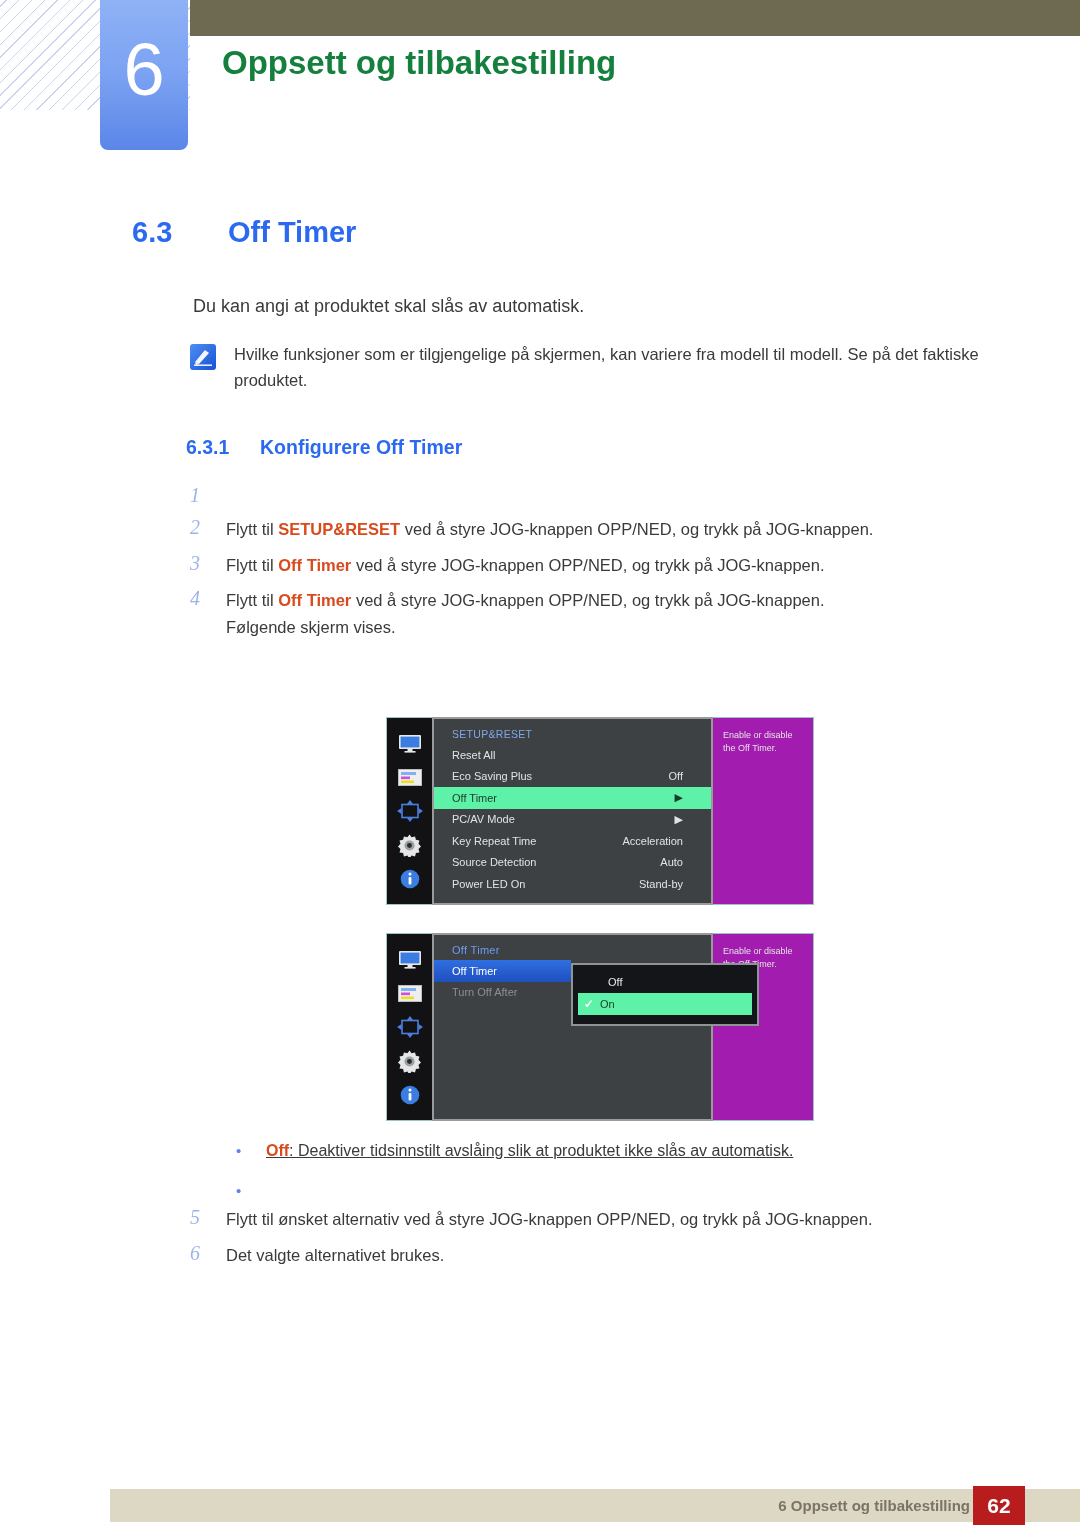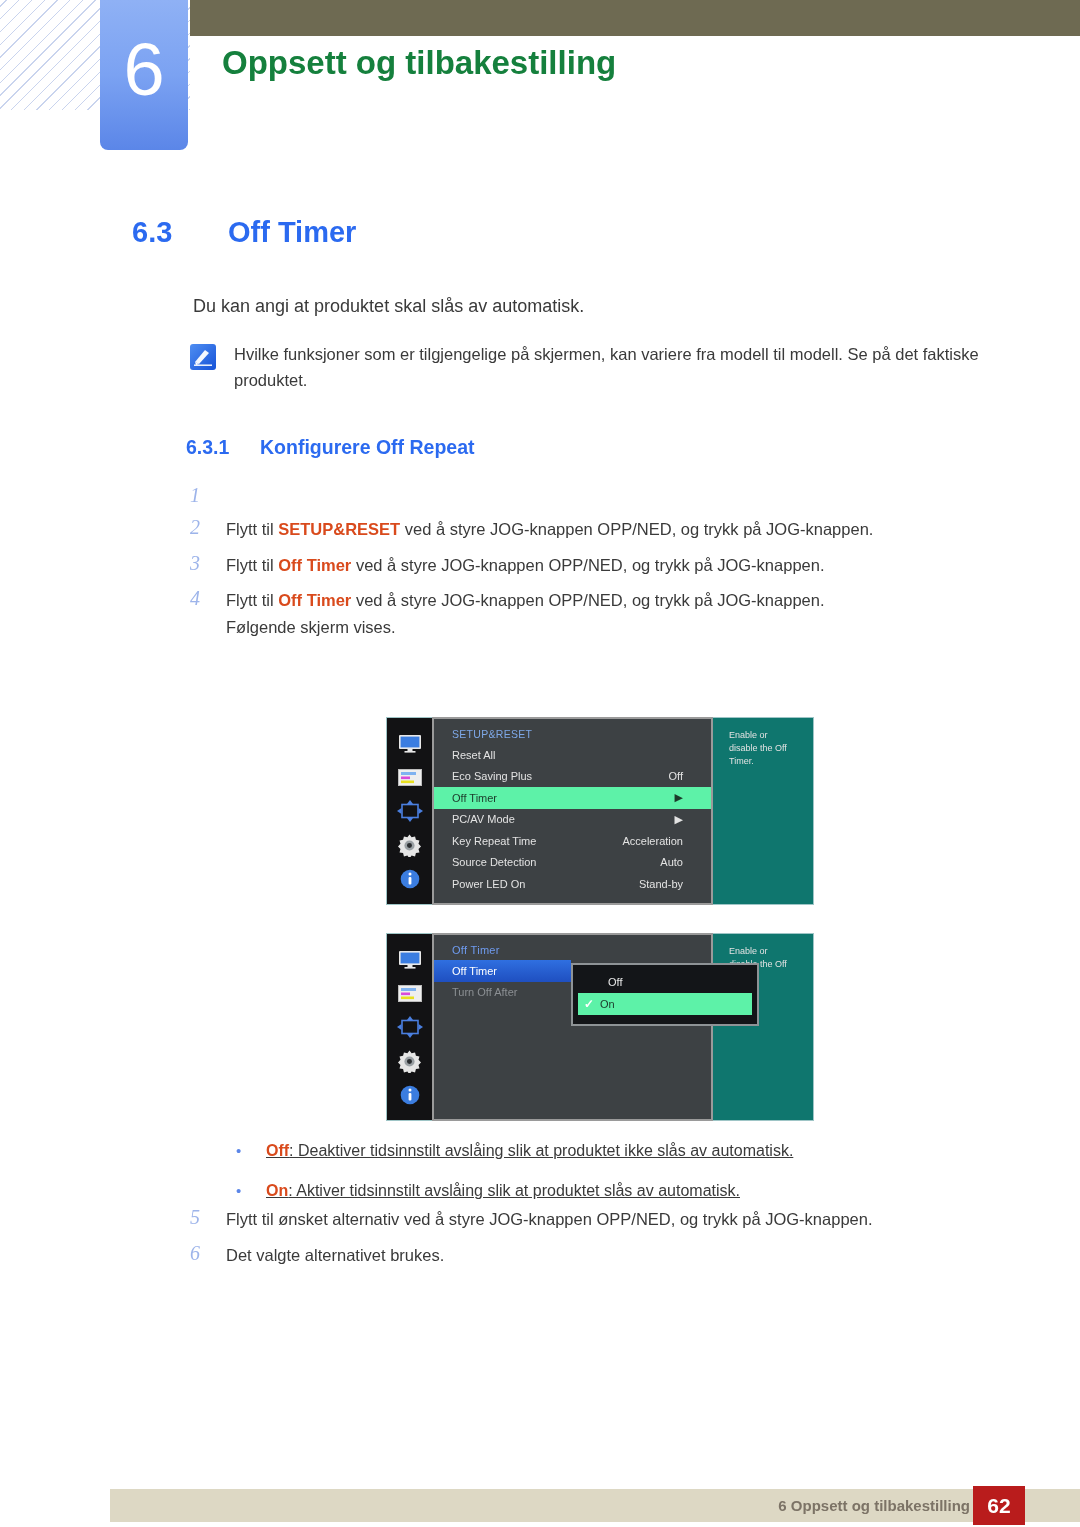--- a/index.html
+++ b/index.html
@@ -89,22 +89,22 @@
     display: flex; flex-direction: column; align-items: center;
     justify-content: space-around; padding: 8px 0;
   }
   .rail-icon { width: 26px; height: 21px; display: flex; align-items: center; justify-content: center; }
 
   .osd-main {
     flex: 1; background: #3d4144; border: 2px solid #9a9a9a;
     position: relative; margin-left: -1px; z-index: 2;
   }
   .osd-tip {
-    width: 103px; background: #0f766e; border: 1px solid #9ec5c6;
-    margin-left: -2px; padding: 11px 17px;
+    width: 103px; background: #a21caf; border: 1px solid #9ec5c6;
+    margin-left: -2px; padding: 11px 11px;
     color: #e2e2e2; font-size: 9px; line-height: 1.45;
   }
 
   .osd-head { color: #7ea8e8; font-size: 10.5px; padding: 9px 0 4px 18px; letter-spacing: .3px; }
   .osd-head.blue2 { color: #6f9bf0; font-size: 11px; }
 
   .osd-row {
     display: flex; justify-content: space-between; align-items: center;
     padding: 0 28px 0 18px; height: 21.5px;
     color: #e3e3e3; font-size: 11px;
@@ -173,21 +173,21 @@
       <path d="M2 15 L12 3 L16 6 L6 17 Z" fill="#ffffff" opacity="0.95"></path>
       <path d="M2 15 L6 17 L3 18 Z" fill="#ffffff"></path>
       <rect x="1" y="17.5" width="18" height="1.4" fill="#ffffff"></rect>
     </svg>
   </span>
   <span class="note-text">Hvilke funksjoner som er tilgjengelige på skjermen, kan variere fra modell til modell. Se på det faktiske produktet.</span>
 </div>
 
 <div class="subsec">
   <span class="num">6.3.1</span>
-  <span class="txt">Konfigurere Off Repeat</span>
+  <span class="txt">Konfigurere Off Timer</span>
 </div>
 
 <div class="steps">
 
   <div class="step">
     <span class="sn">1</span>
   </div>
 
   <div class="step">
     <span class="sn">2</span>
@@ -362,21 +362,20 @@
   <div class="osd-tip">Enable or disable the Off Timer.</div>
 </div>
 
 <div class="bullets">
   <div class="bullet">
     <span class="dot">•</span>
     <span class="btxt"><span class="kw">Off</span><span>: Deaktiver tidsinnstilt avslåing slik at produktet ikke slås av automatisk.</span></span>
   </div>
   <div class="bullet">
     <span class="dot">•</span>
-    <span class="btxt"><span class="kw">On</span><span>: Aktiver tidsinnstilt avslåing slik at produktet slås av automatisk.</span></span>
   </div>
 </div>
 
 <div class="steps2">
   <div class="step">
     <span class="sn">5</span>
     <span class="sb">Flytt til ønsket alternativ ved å styre JOG-knappen OPP/NED, og trykk på JOG-knappen.</span>
   </div>
   <div class="step">
     <span class="sn">6</span>

